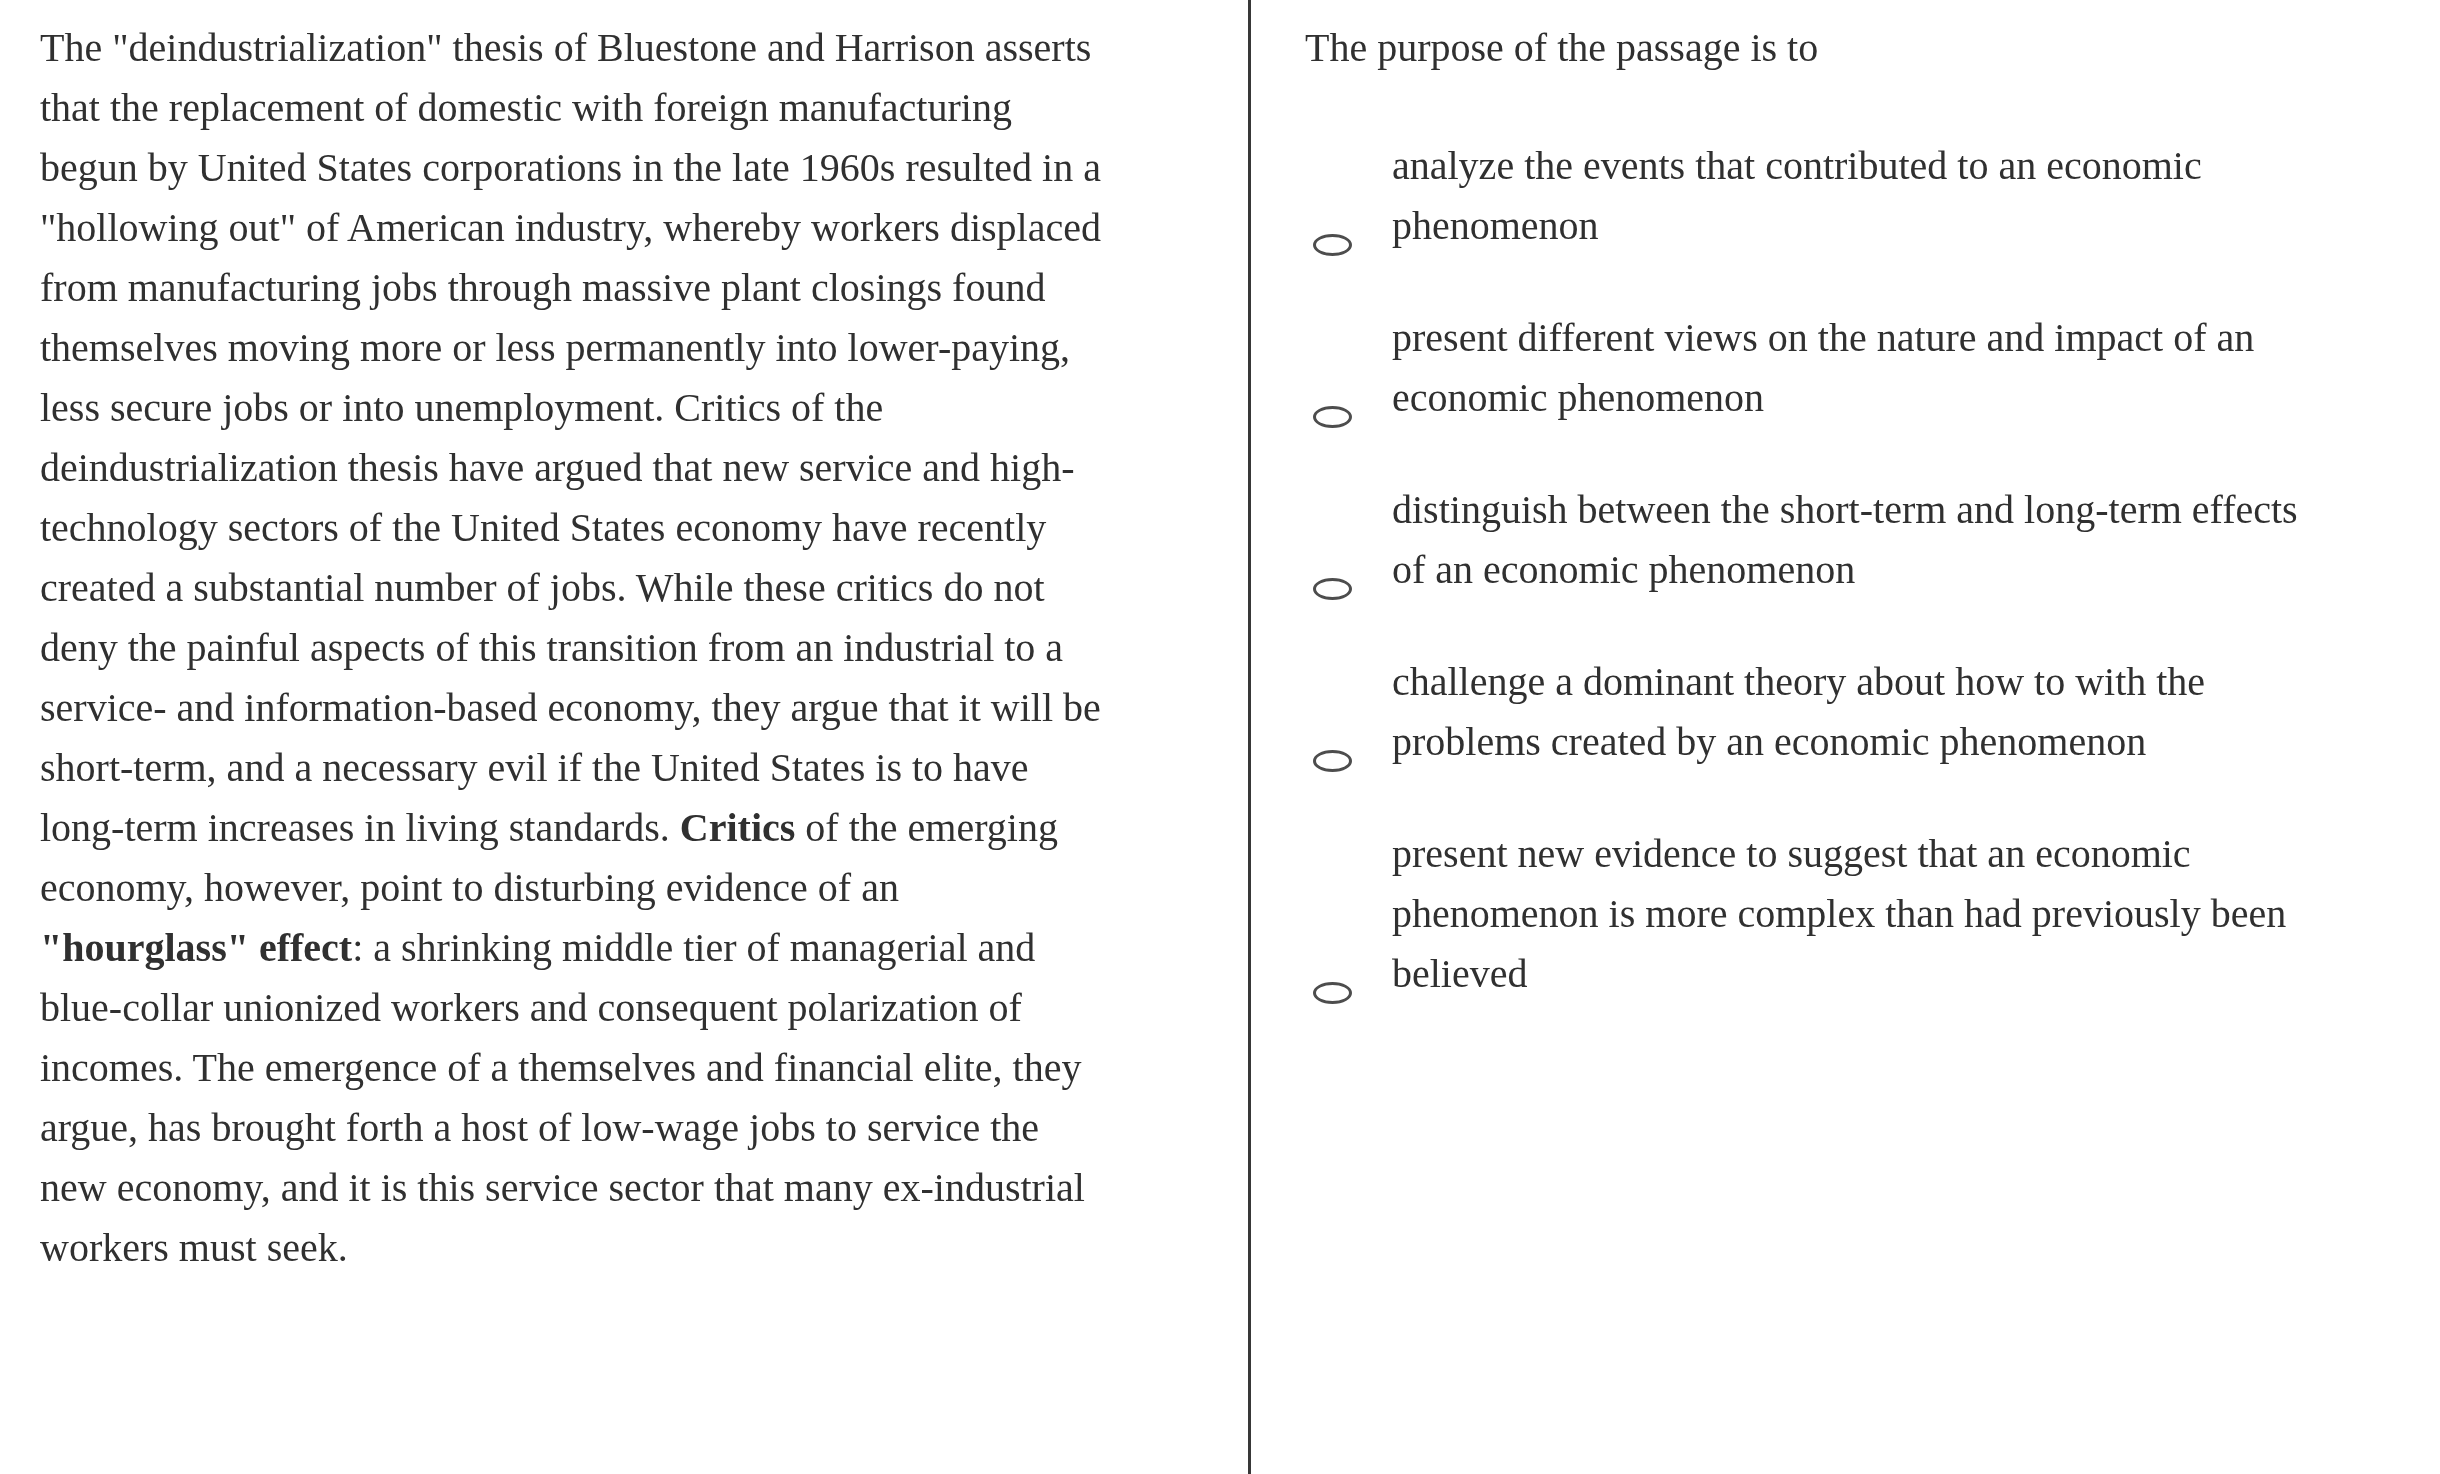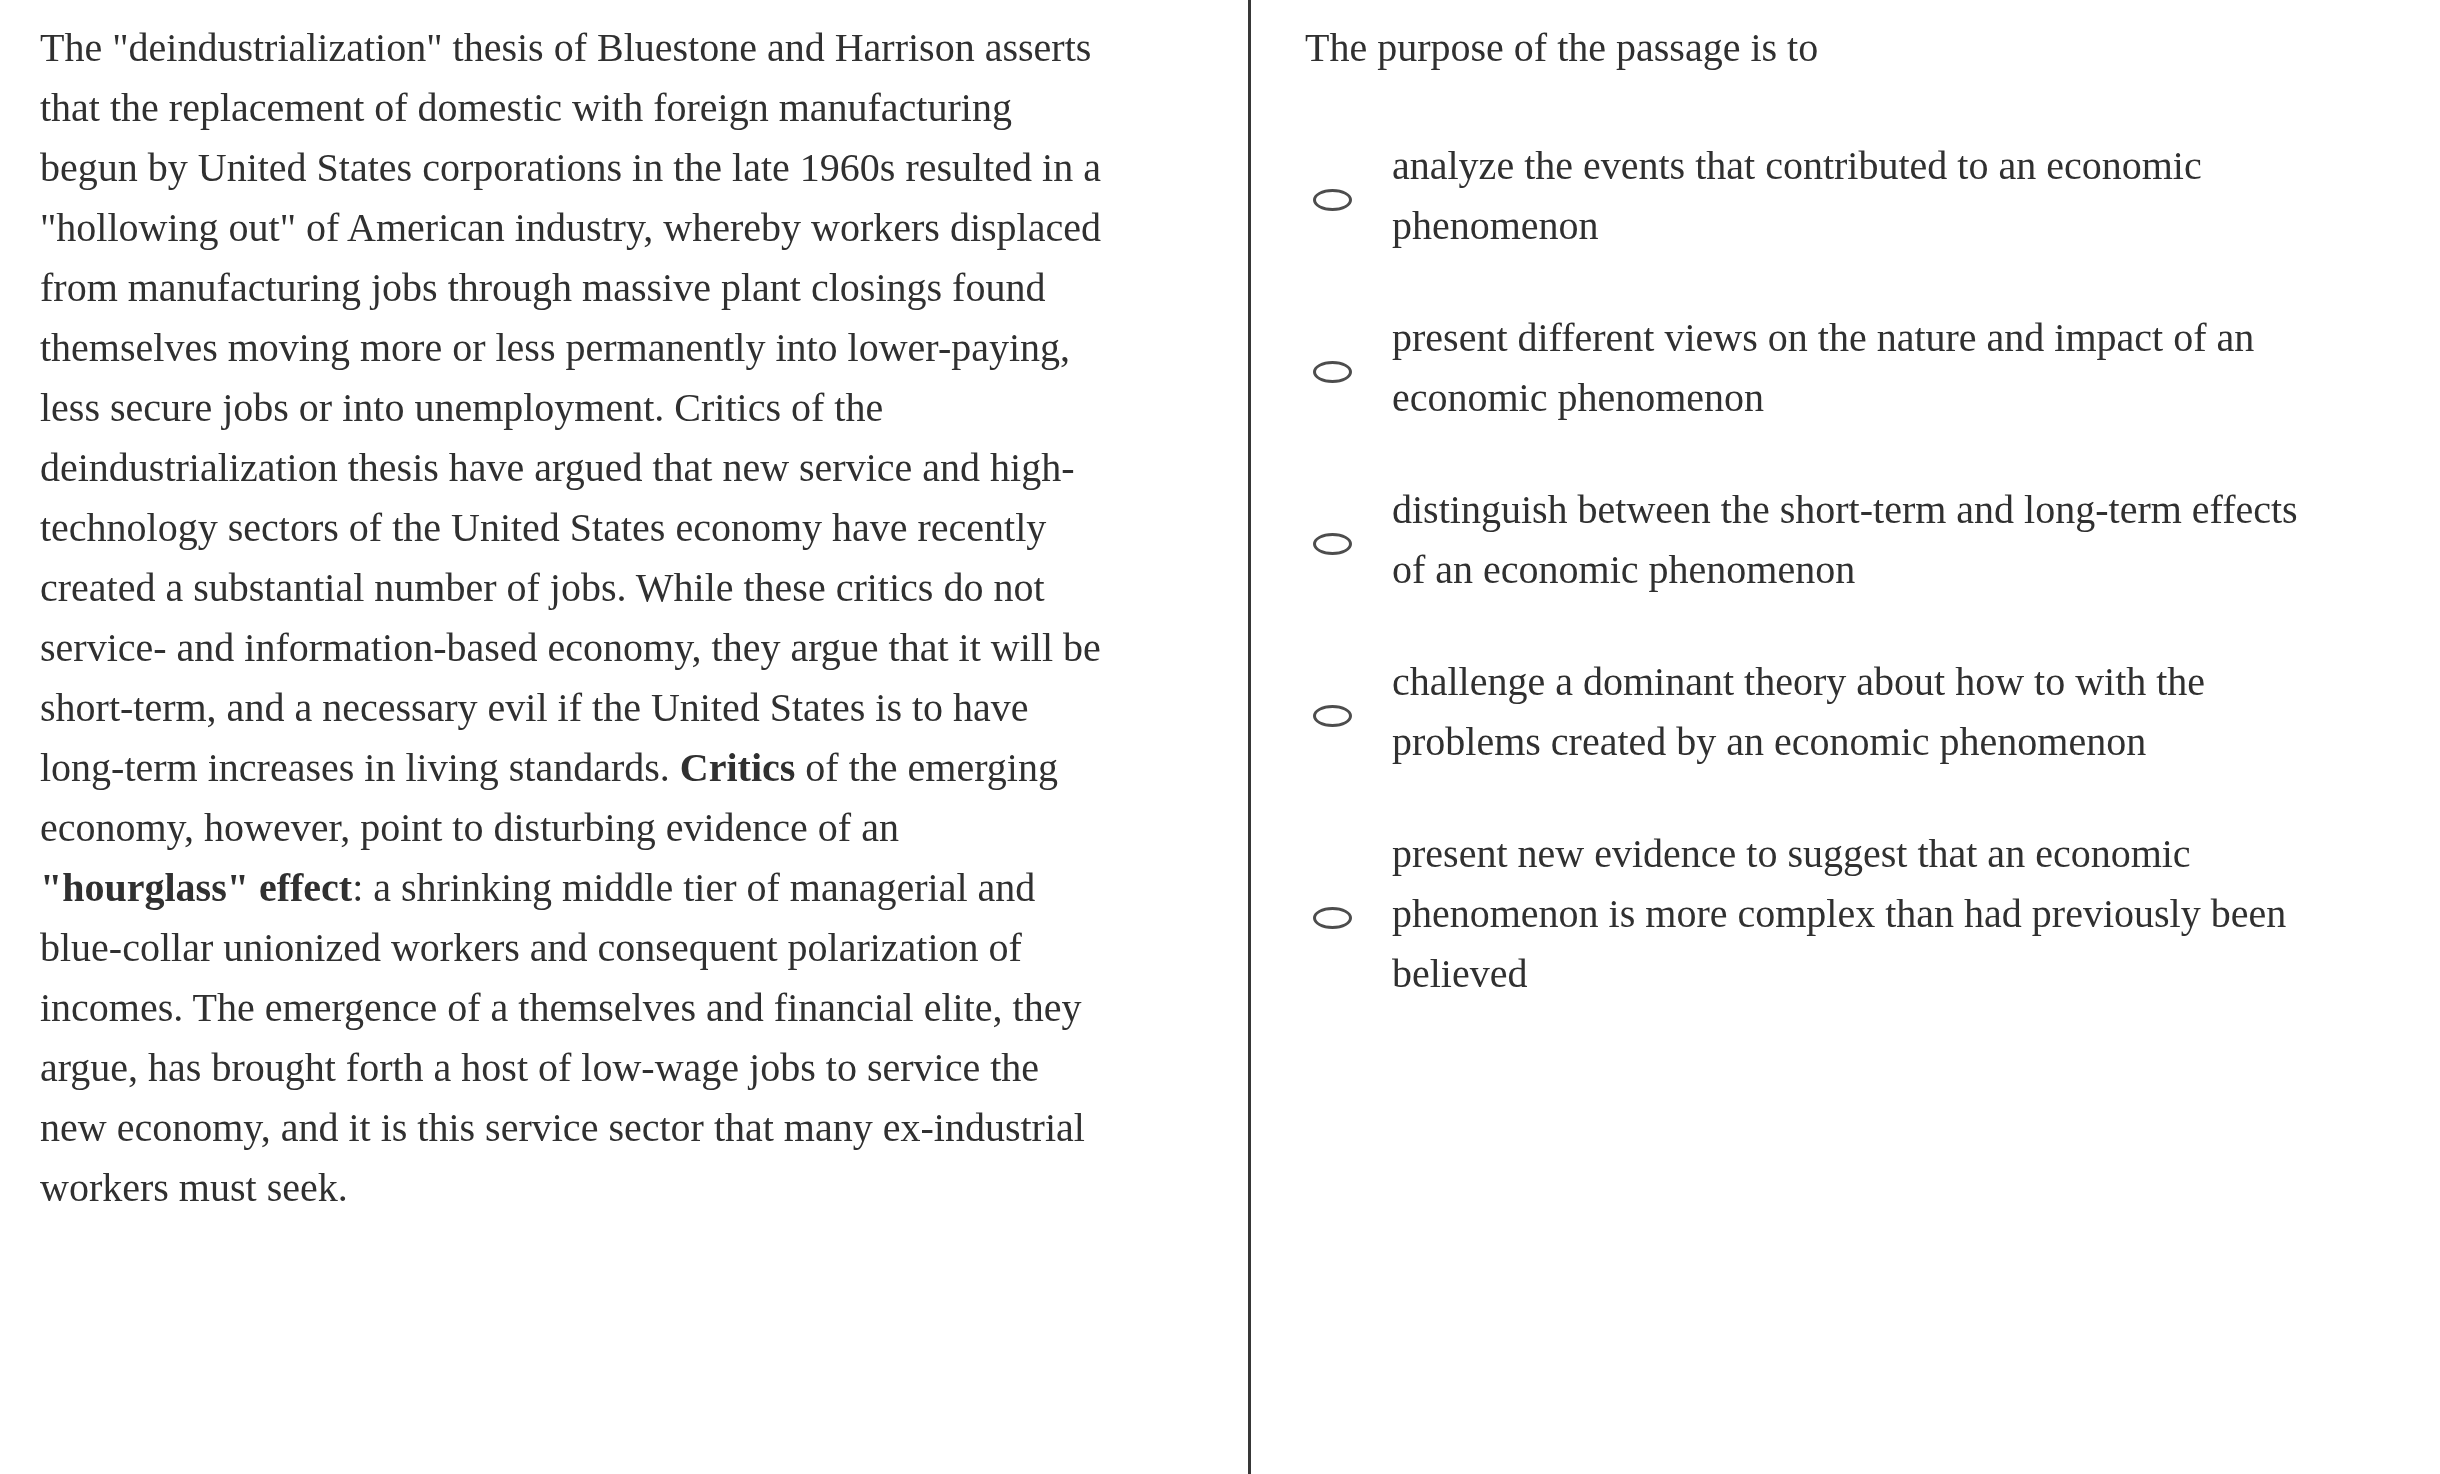--- a/index.html
+++ b/index.html
@@ -28,21 +28,21 @@
   }
   .passage-line strong{font-weight:bold;}
   .right-panel{
     position:absolute;left:1251px;top:0;width:1173px;height:1474px;
     padding:18px 20px 0 54px;
   }
   .question-text{
     font-size:40px;line-height:60px;margin-bottom:58px;white-space:nowrap;
   }
   .answer-option{
-    display:flex;align-items:center;margin-bottom:52px;cursor:pointer;
+    display:flex;align-items:flex-end;margin-bottom:52px;cursor:pointer;
   }
   .radio-button{
     flex:none;width:39px;height:22px;border:3px solid var(--radio-border);
     border-radius:50%;background:var(--bg);margin:8px 0 0 8px;
   }
   .option-text{margin-left:40px;}
   .option-text-line{
     font-size:40px;line-height:60px;white-space:nowrap;
   }
 </style>
@@ -54,20 +54,21 @@
       <div class="passage-line">The "deindustrialization" thesis of Bluestone and Harrison asserts</div>
       <div class="passage-line">that the replacement of domestic with foreign manufacturing</div>
       <div class="passage-line">begun by United States corporations in the late 1960s resulted in a</div>
       <div class="passage-line">"hollowing out" of American industry, whereby workers displaced</div>
       <div class="passage-line">from manufacturing jobs through massive plant closings found</div>
       <div class="passage-line">themselves moving more or less permanently into lower-paying,</div>
       <div class="passage-line">less secure jobs or into unemployment. Critics of the</div>
       <div class="passage-line">deindustrialization thesis have argued that new service and high-</div>
       <div class="passage-line">technology sectors of the United States economy have recently</div>
       <div class="passage-line">created a substantial number of jobs. While these critics do not</div>
+      <div class="passage-line">deny the painful aspects of this transition from an industrial to a</div>
       <div class="passage-line">service- and information-based economy, they argue that it will be</div>
       <div class="passage-line">short-term, and a necessary evil if the United States is to have</div>
       <div class="passage-line">long-term increases in living standards. <strong>Critics</strong> of the emerging</div>
       <div class="passage-line">economy, however, point to disturbing evidence of an</div>
       <div class="passage-line"><strong>"hourglass" effect</strong>: a shrinking middle tier of managerial and</div>
       <div class="passage-line">blue-collar unionized workers and consequent polarization of</div>
       <div class="passage-line">incomes. The emergence of a themselves and financial elite, they</div>
       <div class="passage-line">argue, has brought forth a host of low-wage jobs to service the</div>
       <div class="passage-line">new economy, and it is this service sector that many ex-industrial</div>
       <div class="passage-line">workers must seek.</div>

